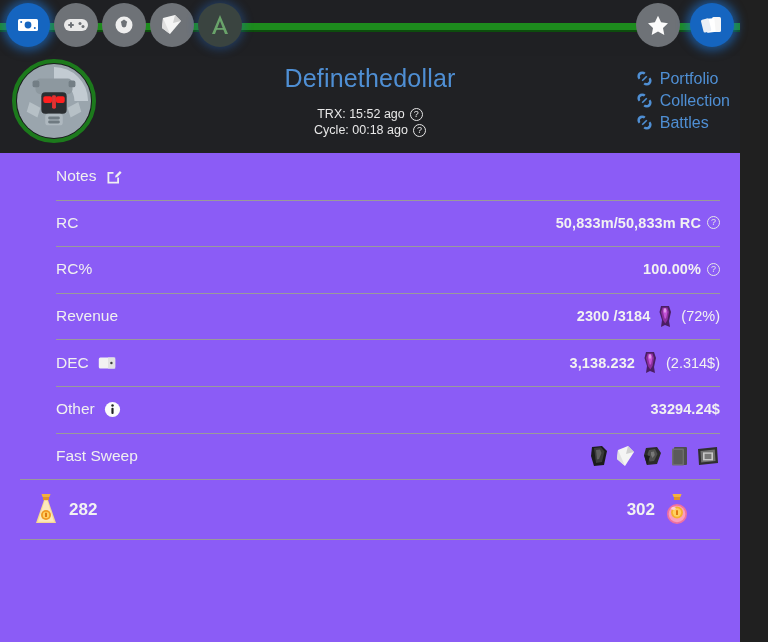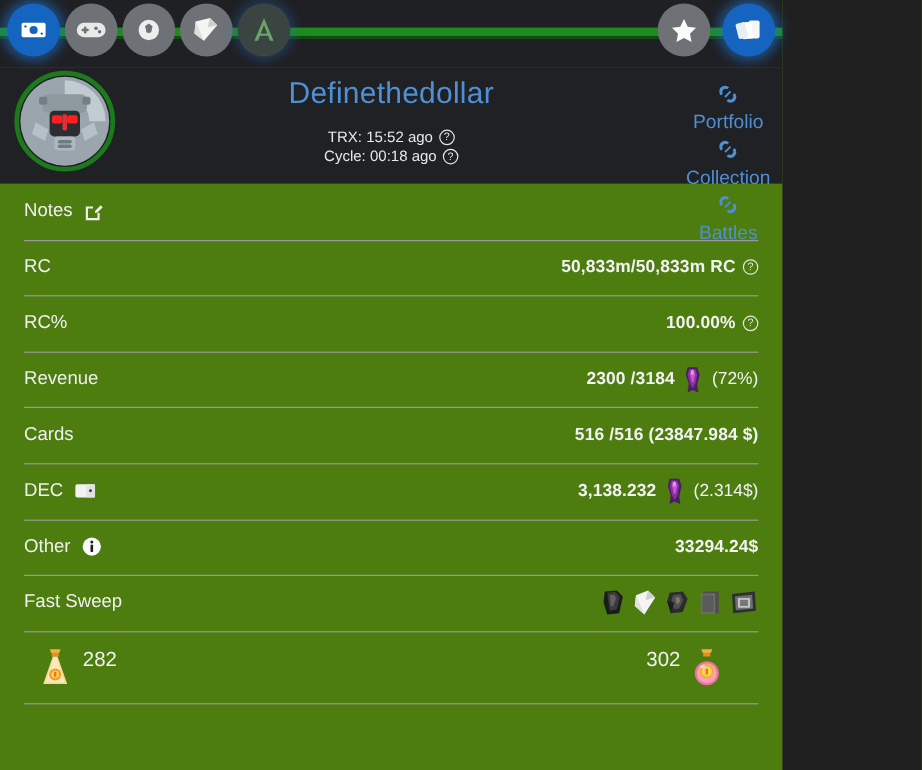--- a/index.html
+++ b/index.html
@@ -7,23 +7,23 @@
   html, body {
     width: 768px;
     height: 642px;
     background: #202020;
     font-family: "Liberation Sans", sans-serif;
     overflow: hidden;
   }
 
   #app {
     position: relative;
-    width: 652px;
+    width: 740px;
     height: 642px;
-    background: #4d7c0f;
+    background: #8b5cf6;
   }
 
   
   .topbar {
     position: relative;
     height: 56px;
     background: #1f2023;
   }
   .nav-rail {
     position: absolute;
@@ -143,33 +143,31 @@
   .links {
     position: absolute;
     right: 10px;
     top: 14px;
     display: flex;
     flex-direction: column;
     gap: 4px;
   }
   .link-row {
     display: flex;
-    align-items: center;
     gap: 7px;
     cursor: pointer;
-    flex-direction: column;
   }
   .link-row .label {
     font-size: 16px;
     color: #4f8fd4;
   }
   .link-icon { flex: none; display: block; }
 
   
-  .rows { position: relative; }
+  .rows { position: relative; padding-left: 36px; }
   .row {
     position: relative;
     height: 46.6px;
     display: flex;
     align-items: center;
     padding: 0 20px;
     margin: 0 0;
   }
   .row + .row::before,
   .row.first-sep::before {
@@ -225,24 +223,25 @@
     left: 20px;
     right: 20px;
     height: 1px;
     background: #9a9a9a;
   }
   .bottom-bar::before { top: 0; }
   .bottom-bar::after { bottom: 1px; }
   .stat {
     flex: 1;
     display: flex;
-    align-items: flex-start;
+    align-items: center;
     gap: 9px;
     font-size: 17px;
     color: #f2f2f2;
+    font-weight: bold;
   }
   .stat.s1 { justify-content: flex-start; padding-left: 12px; }
   .stat.s2 { justify-content: flex-start; padding-left: 12px; }
   .stat.s3 { justify-content: flex-end; padding-right: 30px; }
   .stat.s4 { justify-content: flex-end; padding-right: 10px; }
   .stat svg { flex: none; display: block; }
 </style>
 </head>
 <body>
 
@@ -411,28 +410,20 @@
         <svg class="token-icon" width="19" height="23" viewBox="0 0 19 23">
           <path d="M5 1 L13 1 L15 7 L13 16 L14 22 L9 20 L5 22 L6 15 L3.5 7 Z" fill="#4a1e63"></path>
           <path d="M6.5 2.5 L11.5 2.5 L13 7 L11.5 15 L9.3 18.5 L7 15 L5 7 Z" fill="#8c2f9e"></path>
           <path d="M7.5 3.2 L10.2 3.2 L11.4 7 L10 13.5 L8.6 13.5 L7 7 Z" fill="#c454d6"></path>
           <ellipse cx="9" cy="5.5" rx="1.3" ry="2.2" fill="#e4a6ee" opacity="0.8"></ellipse>
         </svg>
         <span>(72%)</span>
       </div>
     </div>
 
-    <div class="row">
-      <div class="row-label">
-        <span>Cards</span>
-      </div>
-      <div class="row-value">
-        <span class="num">516 /516 (23847.984 $)</span>
-      </div>
-    </div>
 
     <div class="row">
       <div class="row-label">
         <span>DEC</span>
         <svg width="18" height="14" viewBox="0 0 18 14">
           <rect x="0.8" y="1.5" width="16.4" height="11" rx="1.6" fill="#f2f2f2"></rect>
           <path d="M10 1.5 L17.2 1.5 L17.2 12.5 L10 12.5 Z" fill="#e2e2e2"></path>
           <circle cx="13.4" cy="7" r="1.2" fill="#3a3a3a"></circle>
         </svg>
       </div>

